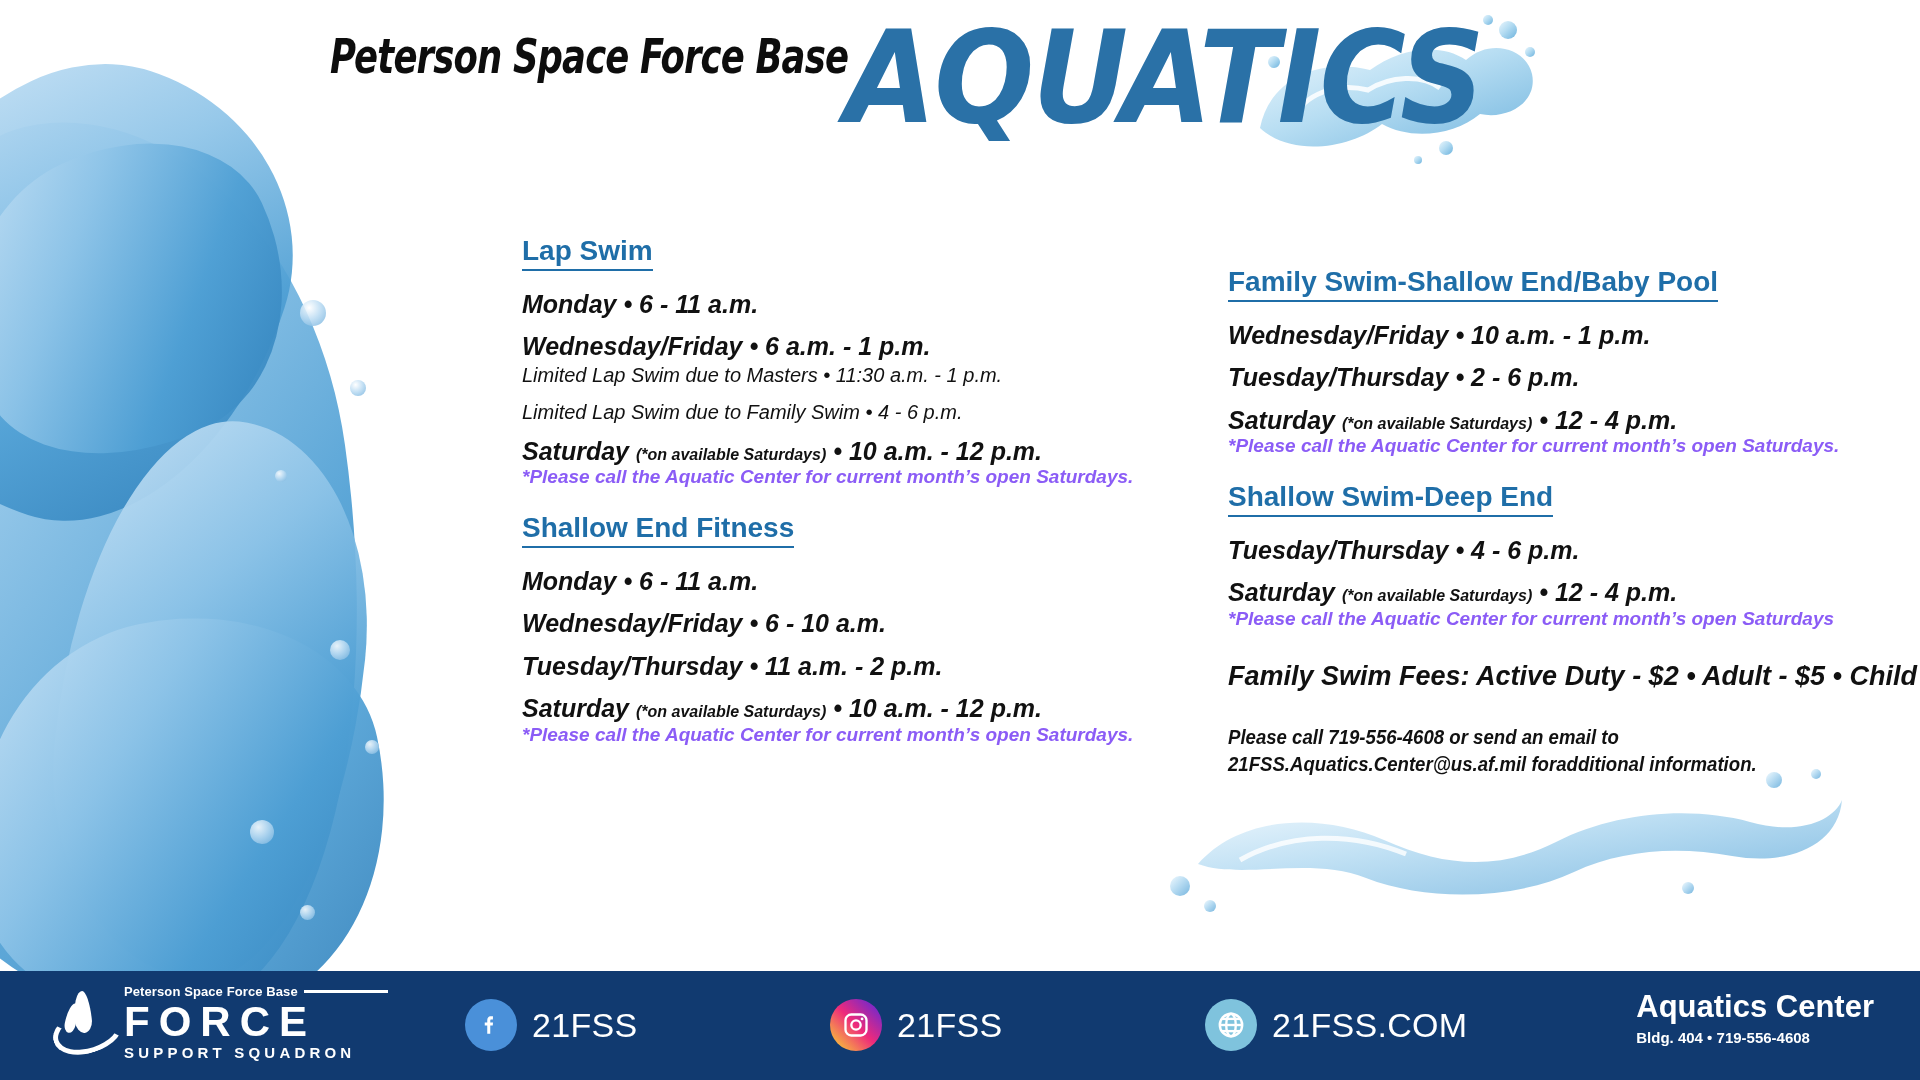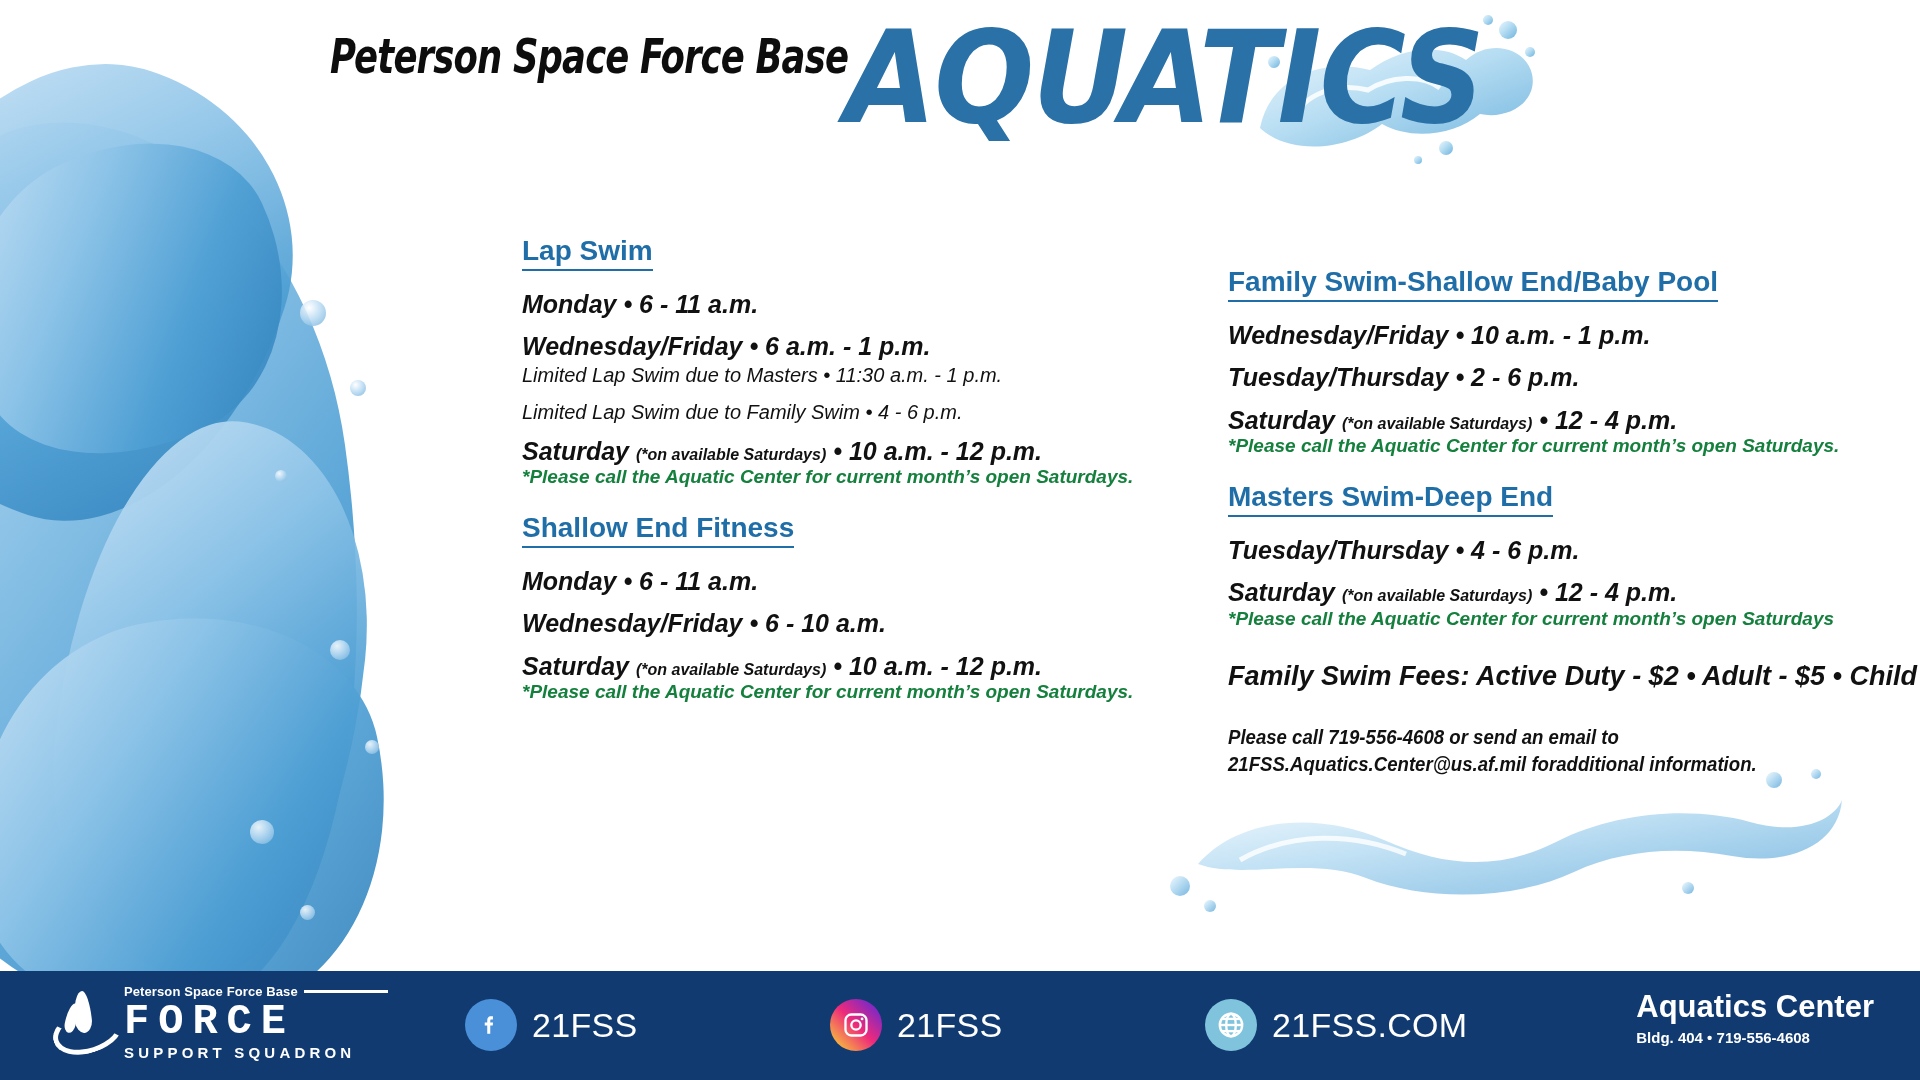--- a/index.html
+++ b/index.html
@@ -78,21 +78,21 @@
     font-weight:700;font-style:italic;font-size:25px;line-height:1.18;
     color:#111;white-space:nowrap;
   }
   .paren{font-size:16px;font-weight:700;font-style:italic;}
   .entry-sub{
     font-style:italic;font-weight:400;font-size:20px;line-height:1.2;
     color:#111;margin-top:1px;white-space:nowrap;
   }
   .entry-note{
     font-style:italic;font-weight:700;font-size:19px;line-height:1.2;
-    color:#15803d;margin-top:0;white-space:nowrap;
+    color:#8b5cf6;margin-top:0;white-space:nowrap;
   }
   .tight .entry-main{line-height:1.28;}
   .tight .entry{margin-top:2px;}
 
   .fees{
     margin-top:30px;font-weight:700;font-style:italic;font-size:27px;
     color:#111;white-space:nowrap;
   }
   .contact{
     margin-top:32px;font-weight:700;font-style:italic;font-size:20px;
@@ -119,21 +119,21 @@
   .flame .fl2{
     position:absolute;left:14px;top:16px;width:11px;height:30px;background:#fff;
     border-radius:60% 40% 50% 50% / 70% 70% 30% 30%;transform:rotate(12deg);
   }
   .logo-txt{color:#fff;line-height:1;}
   .logo-top{display:flex;align-items:center;gap:6px;}
   .logo-top span{font-size:13px;font-weight:700;letter-spacing:.1px;white-space:nowrap;}
   .logo-rule{flex:1;height:3px;background:#fff;min-width:84px;}
   .logo-force{
     font-size:42px;font-weight:700;letter-spacing:9px;margin:3px 0 2px;
-    font-family:Liberation Mono, monospace;
+    font-family:Liberation Sans, sans-serif;
   }
   .logo-sss{font-size:15px;font-weight:700;letter-spacing:4.2px;}
 
   .social{position:absolute;display:flex;align-items:center;gap:15px;}
   .soc-fb{left:465px;top:28px;}
   .soc-ig{left:830px;top:28px;}
   .soc-web{left:1205px;top:28px;}
   .soc-icon{width:52px;height:52px;border-radius:50%;display:flex;
             align-items:center;justify-content:center;}
   .soc-icon.fb{background:#4a90d9;}
@@ -221,34 +221,36 @@
         <div class="entry-sub">Limited Lap Swim due to Family Swim •  4 - 6 p.m.</div>
       </div><div class="entry">
         <div class="entry-main"><span>Saturday </span><span class="paren">(*on available Saturdays)</span><span>  •  10 a.m. - 12 p.m.</span></div>
         <div class="entry-note">*Please call the Aquatic Center for current month’s open Saturdays.</div>
       </div></div>
     <div class="sec"><div class="sec-head">Shallow End Fitness</div><div class="entry">
         <div class="entry-main"><span>Monday •  6 - 11 a.m.</span></div>
       </div><div class="entry">
         <div class="entry-main"><span>Wednesday/Friday •  6 - 10 a.m.</span></div>
       </div><div class="entry">
+        <div class="entry-main"><span>Tuesday/Thursday •  11 a.m. - 2 p.m.</span></div>
+      </div><div class="entry">
         <div class="entry-main"><span>Saturday </span><span class="paren">(*on available Saturdays)</span><span>  •  10 a.m. - 12 p.m.</span></div>
         <div class="entry-note">*Please call the Aquatic Center for current month’s open Saturdays.</div>
       </div></div>
   </div>
 <div class="col col-right" id="colRight">
     <div class="sec"><div class="sec-head">Family Swim-Shallow End/Baby Pool</div><div class="entry">
         <div class="entry-main"><span>Wednesday/Friday  •  10 a.m. - 1 p.m.</span></div>
       </div><div class="entry">
         <div class="entry-main"><span>Tuesday/Thursday  •  2 - 6 p.m.</span></div>
       </div><div class="entry">
         <div class="entry-main"><span>Saturday </span><span class="paren">(*on available Saturdays)</span><span>  •  12 - 4 p.m.</span></div>
         <div class="entry-note">*Please call the Aquatic Center for current month’s open Saturdays.</div>
       </div></div>
-    <div class="sec"><div class="sec-head">Masters Swim-Deep End</div><div class="entry">
+    <div class="sec"><div class="sec-head">Shallow Swim-Deep End</div><div class="entry">
         <div class="entry-main"><span>Tuesday/Thursday  •  4 - 6 p.m.</span></div>
       </div><div class="entry">
         <div class="entry-main"><span>Saturday </span><span class="paren">(*on available Saturdays)</span><span>  •  12 - 4 p.m.</span></div>
         <div class="entry-note">*Please call the Aquatic Center for current month’s open Saturdays</div>
       </div></div>
     <div class="fees">Family Swim Fees:  Active Duty - $2  •  Adult - $5  •  Child - $4</div>
     <div class="contact">
       <div>Please call 719-556-4608 or send an email to</div>
       <div>21FSS.Aquatics.Center@us.af.mil foradditional information.</div>
     </div>

